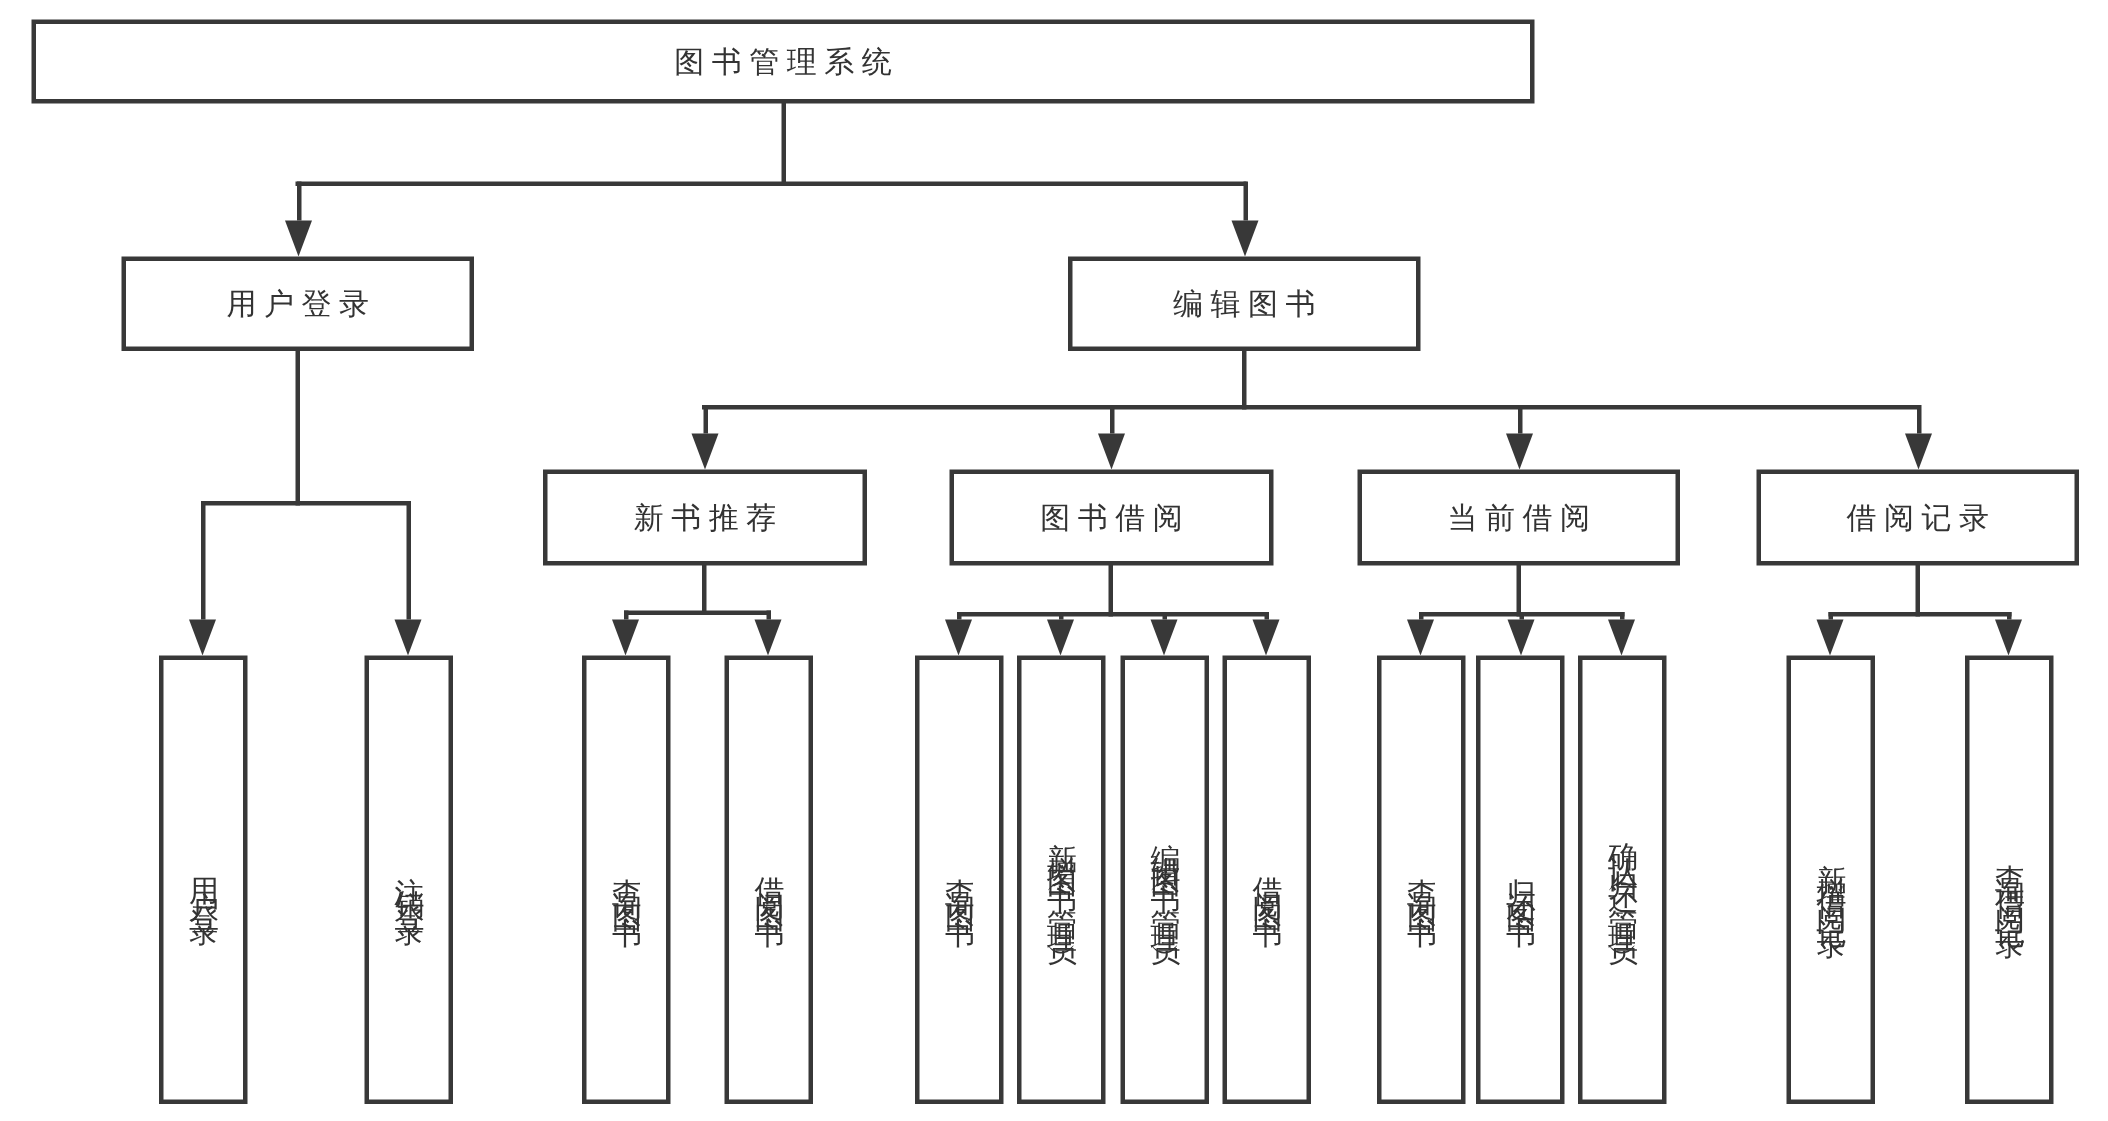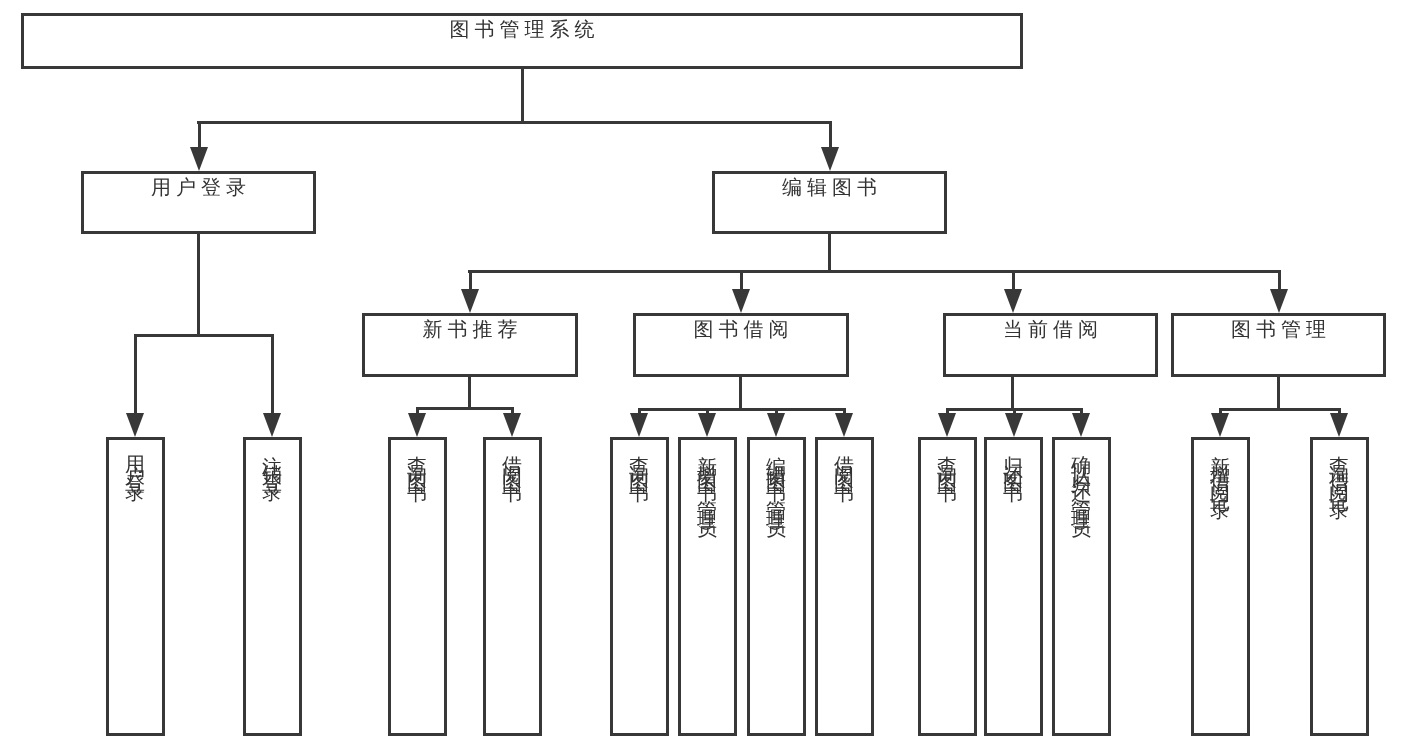--- a/index.html
+++ b/index.html
@@ -15,21 +15,21 @@
     position:relative;
     width:1405px;height:747px;
     background:var(--bg);
     overflow:hidden;
   }
   
   .box{
     position:absolute;
     background:var(--bg);
     border:3px solid var(--line);
-    display:flex;align-items:flex-start;justify-content:center;
+    display:flex;align-items:center;justify-content:center;
     color:var(--text);
   }
   .hlabel{
     font-size:20px;
     letter-spacing:5px;
     text-indent:5px;
     white-space:nowrap;
     color:var(--text);
   }
   .leaf .vlabel{
@@ -122,25 +122,25 @@
     <div class="stem"></div>
     <div class="head"></div>
   </div>
 
   <div class="box" style="left:362px;top:313px;width:216px;height:64px">
     <span class="hlabel">新书推荐</span>
   </div>
   <div class="box" style="left:633px;top:313px;width:216px;height:64px">
     <span class="hlabel">图书借阅</span>
   </div>
-  <div class="box" style="left:943px;top:313px;width:215px;height:64px">
+  <div class="box" style="left:905px;top:313px;width:215px;height:64px">
     <span class="hlabel">当前借阅</span>
   </div>
   <div class="box" style="left:1171px;top:313px;width:215px;height:64px">
-    <span class="hlabel">图书管理</span>
+    <span class="hlabel">借阅记录</span>
   </div>
 
   <div class="vline" style="left:468px;top:375px;height:35px"></div>
   <div class="hline" style="left:416px;top:407px;width:98px"></div>
   <div class="arrow" style="left:408px;top:407px;height:30px">
     <div class="stem"></div>
     <div class="head"></div>
   </div>
   <div class="arrow" style="left:503px;top:407px;height:30px">
     <div class="stem"></div>

